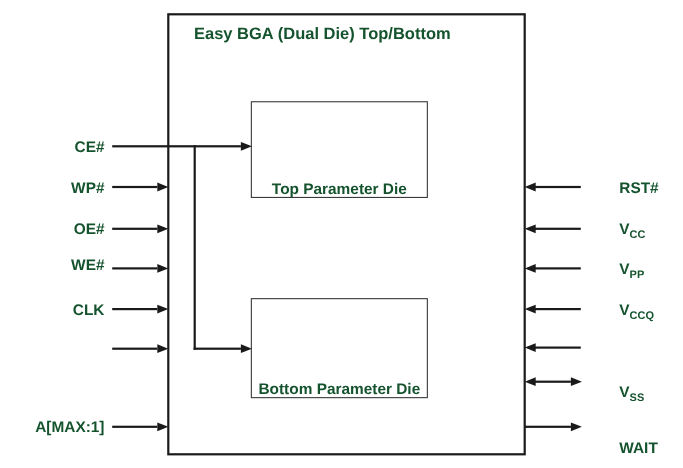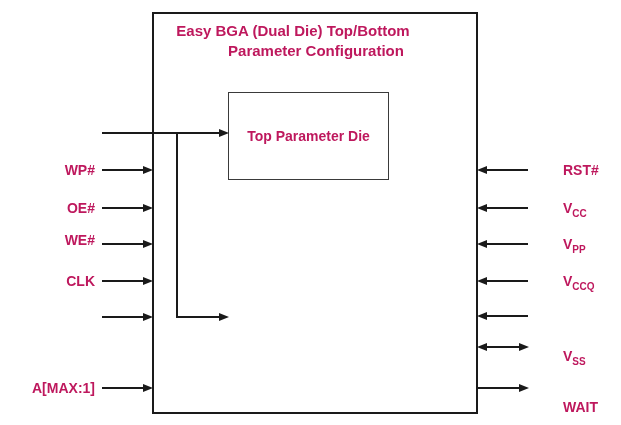--- a/index.html
+++ b/index.html
@@ -2,21 +2,21 @@
 <html><head>
 <meta charset="utf-8">
 <style>
   html, body { margin: 0; padding: 0; background: #ffffff; }
   .canvas {
     position: relative;
     width: 621px;
     height: 425px;
     background: #ffffff;
     font-family: "Liberation Sans", "DejaVu Sans", sans-serif;
-    color: #be185d;
+    color: #14532d;
     overflow: hidden;
   }
   .outer-box {
     position: absolute;
     left: 152px; top: 12px;
     width: 326px; height: 402px;
     border: 2px solid #1a1a1a;
     box-sizing: border-box;
     background: #ffffff;
   }
@@ -32,21 +32,21 @@
   .title-line1 { left: 163px; top: 21px; }
   .title-line2 { left: 186px; top: 41px; }
   .die-box {
     position: absolute;
     left: 228px;
     width: 161px;
     border: 1.5px solid #3a3a3a;
     box-sizing: border-box;
     background: #ffffff;
     display: flex;
-    align-items: center;
+    align-items: flex-end;
     justify-content: center;
     font-size: 14px;
     font-weight: bold;
     white-space: nowrap;
   }
   .die-top { top: 92px; height: 88px; }
   .die-bottom { top: 271px; height: 91px; }
   .sig-label {
     position: absolute;
     height: 20px;
@@ -73,30 +73,35 @@
   }
 </style>
 </head>
 <body>
 
 <div class="canvas">
 
   <div class="outer-box"></div>
 
   <div class="title-line title-line1">Easy BGA (Dual Die) Top/Bottom</div>
-  <div class="title-line title-line2">Parameter Configuration</div>
 
   <div class="die-box die-top">
     <span>Top Parameter Die</span>
+  </div>
+  <div class="die-box die-bottom">
+    <span>Bottom Parameter Die</span>
   </div>
 
   <div class="v-line" style="left:176px; top:132px; height:186px;"></div>
   <div class="h-line" style="left:176px; top:316px; width:43px;"></div>
   <div class="arr arr-right" style="left:219px; top:313px;"></div>
 
+  <div class="sig-label lbl-left" style="top:123px;">
+    <span>CE#</span>
+  </div>
   <div class="h-line" style="left:102px; top:132px; width:117px;"></div>
   <div class="arr arr-right" style="left:219px; top:129px;"></div>
 
   <div class="sig-label lbl-left" style="top:160px;">
     <span>WP#</span>
   </div>
   <div class="h-line" style="left:102px; top:169px; width:41px;"></div>
   <div class="arr arr-right" style="left:143px; top:166px;"></div>
 
   <div class="sig-label lbl-left" style="top:198px;">

